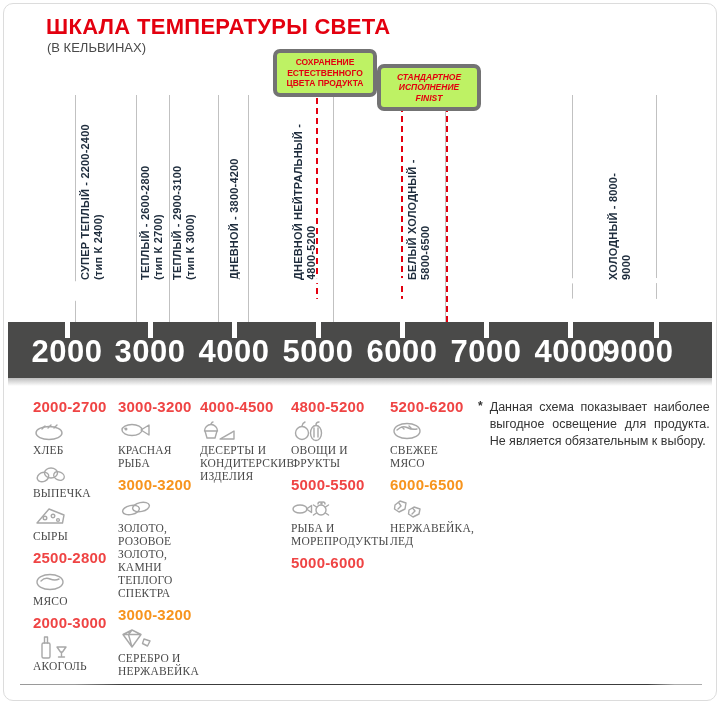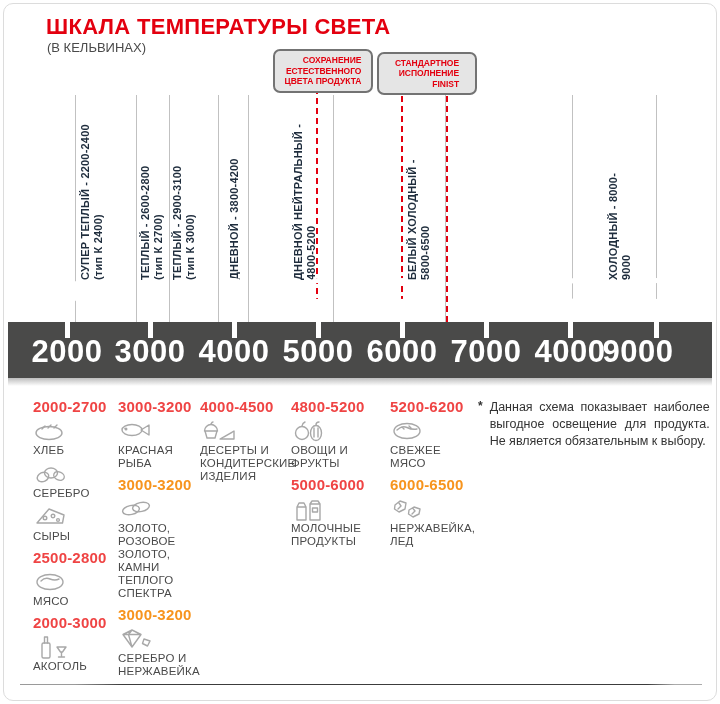--- a/index.html
+++ b/index.html
@@ -5,25 +5,25 @@
   html,body{margin:0;padding:0;}
   body{width:720px;height:704px;position:relative;background:#ffffff;
        font-family:"Liberation Sans",sans-serif;overflow:hidden;}
   .frame{position:absolute;inset:3px;border:1px solid #dcdcdc;border-radius:10px;pointer-events:none;z-index:40;}
 
   
   .title{position:absolute;left:46px;top:14px;font-size:22px;font-weight:bold;color:#e3000f;letter-spacing:.3px;}
   .subtitle{position:absolute;left:47px;top:40px;font-size:13px;color:#4a4a4a;}
 
   
-  .callout{position:absolute;border:2px solid #737373;border-radius:7px;background:#e5e5e5;
-           color:#e3000f;font-weight:bold;font-size:8.5px;line-height:10.5px;text-align:right;
+  .callout{position:absolute;border:4px solid #737373;border-radius:7px;background:#bef264;
+           color:#e3000f;font-weight:bold;font-size:8.5px;line-height:10.5px;text-align:center;
            display:flex;align-items:center;justify-content:center;white-space:pre-line;z-index:30;}
   .co1{left:273px;top:49px;width:96px;height:40px;}
-  .co2{left:377px;top:52px;width:96px;height:39px;}
+  .co2{left:377px;top:64px;width:96px;height:39px;font-style:italic;}
 
   
   .grad{position:absolute;left:18px;top:95px;width:684px;height:227px;z-index:1;
     background:linear-gradient(to right,
       #f4791f 0%, #f7941d 7%, #fcb813 14%, #ffc society0e 19%, #ffd60a 23%,
       #ffe94d 27%, #fcf59f 32%, #f1f5c2 37%, #e2f7e4 44%, #c8f2ef 50%,
       #9ae7f4 56%, #5fd8f2 63%, #3ecdf0 68%, #33c9ef 81%, #2cc3ec 100%);}
   .grad::before{content:"";position:absolute;left:0;top:0;width:100%;height:7px;
       background:linear-gradient(rgba(255,255,255,.55),rgba(255,255,255,0));}
   .divider{position:absolute;top:0;width:1px;height:227px;background:rgba(50,50,50,.30);}
@@ -43,21 +43,21 @@
         box-sizing:border-box;background:transparent;z-index:10;}
   .stem{position:absolute;top:301px;width:5px;height:37px;background:#fff;z-index:9;}
   .tickno{position:absolute;top:332px;width:84px;text-align:center;font-size:31px;font-weight:bold;
         color:#fff;z-index:11;line-height:40px;letter-spacing:.5px;}
 
   
   .col{position:absolute;top:398px;}
   .range{font-size:15px;font-weight:bold;margin-bottom:3px;letter-spacing:.2px;}
   .c-red{color:#ef4444;} .c-orange{color:#f7941d;}
   .grp{margin-bottom:6px;}
-  .prod{margin-bottom:4px;}
+  .prod{margin-bottom:4px;font-family:Liberation Serif, serif;}
   .icn{height:25px;margin-bottom:1px;}
   .icn svg{stroke:#a8a8a8;fill:none;stroke-width:1.4;stroke-linecap:round;stroke-linejoin:round;}
   .plabel{font-size:11.5px;line-height:13px;color:#4a4a4a;white-space:pre-line;letter-spacing:.2px;}
   .mt6{margin-top:4px;}
 
   
   .note{position:absolute;left:478px;top:399px;width:236px;display:flex;gap:7px;z-index:5;}
   .note .star{font-size:12px;color:#333;font-weight:bold;}
   .note .txt{width:220px;text-align:justify;font-size:12.5px;line-height:17px;color:#333;}
 
@@ -151,21 +151,21 @@
       <div class="plabel">ХЛЕБ</div>
     </div>
     <div class="prod">
       <div class="icn">
         <svg width="36" height="24" viewBox="0 0 36 24">
             <ellipse cx="10" cy="16" rx="6" ry="4.5" transform="rotate(-25 10 16)"></ellipse>
             <ellipse cx="18" cy="12" rx="6.5" ry="5"></ellipse>
             <ellipse cx="26" cy="15" rx="5.5" ry="4" transform="rotate(25 26 15)"></ellipse>
           </svg>
       </div>
-      <div class="plabel">СЕРЕБРО</div>
+      <div class="plabel">ВЫПЕЧКА</div>
     </div>
     <div class="prod">
       <div class="icn">
         <svg width="36" height="24" viewBox="0 0 36 24">
             <path d="M4 19L16 5l15 6-1.5 8z"></path>
             <circle cx="12" cy="14" r="1.8"></circle>
             <circle cx="20" cy="12" r="1.8"></circle>
             <circle cx="25" cy="16" r="1.4"></circle>
           </svg>
       </div>
@@ -270,32 +270,37 @@
             <circle cx="11" cy="15" r="6.5"></circle>
             <path d="M11 8q.5-3 3-4"></path>
             <ellipse cx="25" cy="15" rx="5.5" ry="7.5"></ellipse>
             <path d="M25 7q0-3 3-3M23 10v9M27 10v9"></path>
           </svg>
       </div>
       <div class="plabel">ОВОЩИ И
 ФРУКТЫ</div>
     </div>
   </div>
+  <div class="grp">
+    <div class="range c-red">5000-5500</div>
+    <div class="prod">
+      <div class="icn">
+        <svg width="40" height="25" viewBox="0 0 40 25">
+            <ellipse cx="9" cy="13" rx="7" ry="4"></ellipse>
+            <path d="M15.5 13l5-3.5v7z"></path>
+            <circle cx="30" cy="14" r="5"></circle>
+            <path d="M25.5 11l-3-2M25.5 17l-3 2M34.5 11l3-2M34.5 17l3 2M27 8a2 2 0 114 0M30 8a2 2 0 114 0"></path>
+          </svg>
+      </div>
+      <div class="plabel">РЫБА И
+МОРЕПРОДУКТЫ</div>
+    </div>
+  </div>
   <div class="grp mt6">
     <div class="range c-red">5000-6000</div>
-    <div class="prod">
-      <div class="icn">
-        <svg width="36" height="26" viewBox="0 0 36 26">
-            <path d="M6 11h9v13H6zM6 11l2-4h5l2 4"></path>
-            <path d="M19 8h10v16H19zM19 8l2-3h6l2 3"></path>
-            <rect x="21.5" y="12" width="5" height="4"></rect>
-          </svg>
-      </div>
-      <div class="plabel">МОЛОЧНЫЕ ПРОДУКТЫ</div>
-    </div>
   </div>
 </div>
 
 <div class="col" style="left:390px;width:90px">
   <div class="grp">
     <div class="range c-red">5200-6200</div>
     <div class="prod">
       <div class="icn">
         <svg width="36" height="24" viewBox="0 0 36 24">
             <ellipse cx="17" cy="13" rx="13" ry="7.5"></ellipse>

